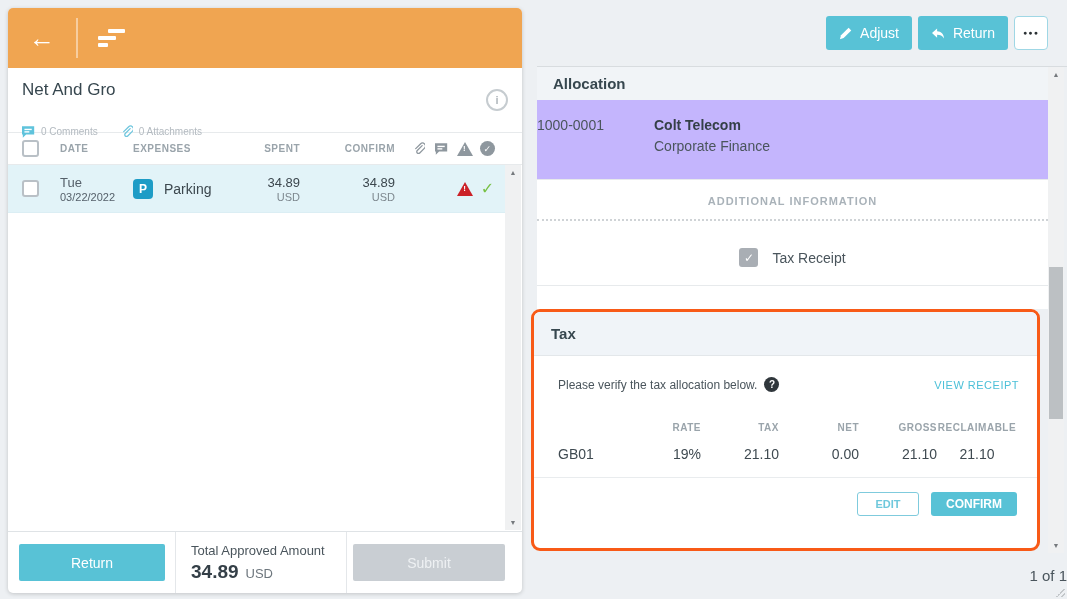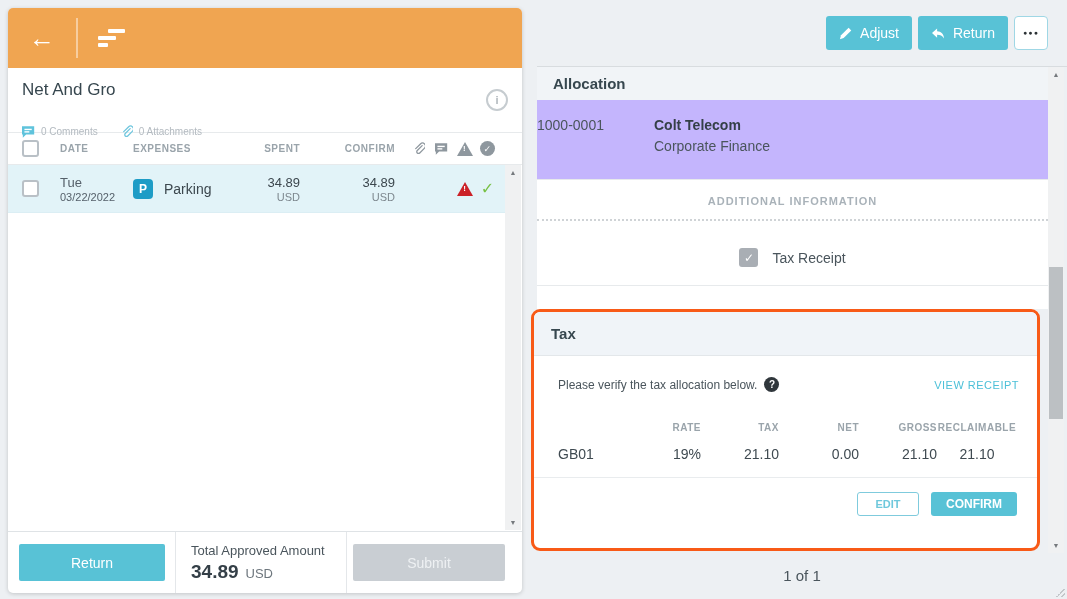--- a/index.html
+++ b/index.html
@@ -103,21 +103,21 @@
   .tc-rate{ width:78px; text-align:right; }
   .tc-tax{ width:78px; text-align:right; }
   .tc-net{ width:80px; text-align:right; }
   .tc-gross{ width:78px; text-align:right; }
   .tc-recl{ width:80px; text-align:center; margin-right:20px; }
   .tax-divider{ margin-top:15px; border-top:1px solid #e9ecee; }
   .tax-btn-row{ display:flex; justify-content:flex-end; gap:12px; padding:14px 20px 0 0; }
   .edit-btn{ width:62px; height:24px; background:#fff; border:1px solid #7fcbdd; border-radius:3px; color:#6fc8dc; font-size:11px; font-weight:bold; cursor:pointer; }
   .confirm-btn{ width:86px; height:24px; background:var(--teal); border:none; border-radius:3px; color:#fff; font-size:12px; font-weight:bold; cursor:pointer; }
 
-  .pagination{ position:absolute; left:7px; right:0; top:554px; text-align:center; padding-top:13px; font-size:15px; color:var(--text); }
+  .pagination{ position:absolute; left:7px; right:0; top:554px; text-align:right; padding-top:13px; font-size:15px; color:var(--text); }
 
   .r-scroll{ position:absolute; left:518px; top:67px; width:16px; height:486px; background:var(--scroll-track); }
   .r-scroll .arr{ position:absolute; left:0; right:0; height:15px; font-size:7px; color:var(--scroll-arrow); display:flex; align-items:center; justify-content:center; cursor:pointer; }
   .r-scroll .arr.dn{ bottom:0; }
   .r-thumb{ position:absolute; left:1px; width:14px; top:200px; height:152px; background:var(--scroll-thumb); cursor:grab; }
 
   .grip{ position:absolute; right:2px; bottom:2px; width:10px; height:10px;
     background:linear-gradient(135deg,transparent 55%,#c3c7ca 55%,#c3c7ca 65%,transparent 65%,transparent 78%,#c3c7ca 78%,#c3c7ca 88%,transparent 88%); }
   svg{ display:block; }
 </style>

